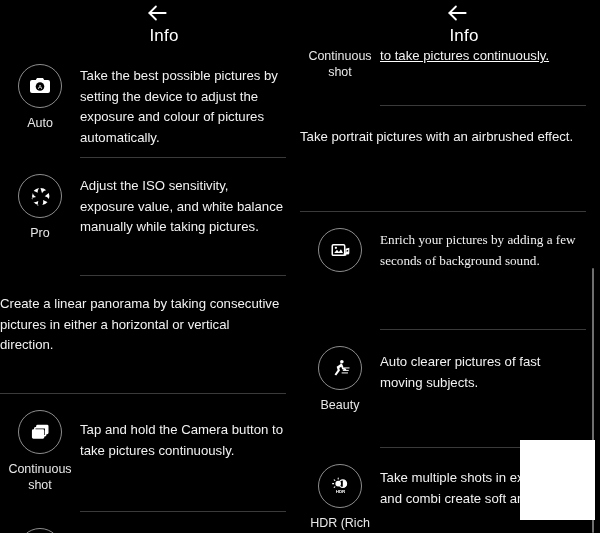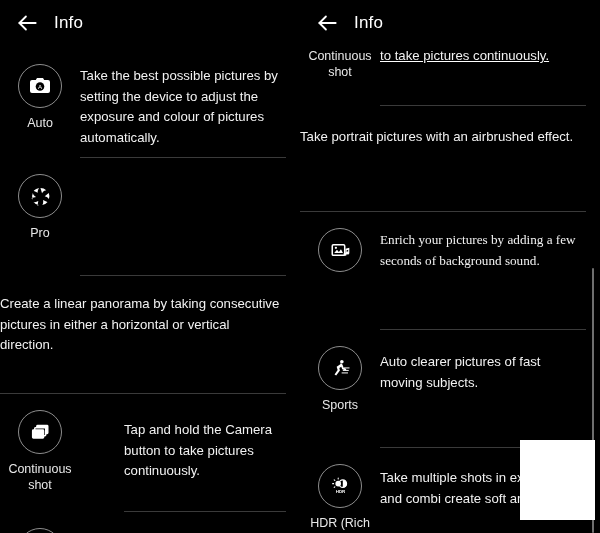--- a/index.html
+++ b/index.html
@@ -28,20 +28,21 @@
 
   
   .appbar {
     height: 46px;
     display: flex;
     align-items: center;
     padding-left: 14px;
     background: #000000;
     position: relative;
     z-index: 5;
+    flex-direction: column;
   }
 
   .back-icon {
     width: 26px;
     height: 26px;
     flex: 0 0 26px;
     display: block;
   }
 
   .appbar-title {
@@ -181,20 +182,21 @@
               <path d="M10.2 20.9a8.8 8.8 0 0 1-5.6-3.2c1.5.5 3.5.1 5.1-1l-.8 4.8c0 .1 0 .3-.1.4z"></path>
               <path d="M3.3 15.3a8.8 8.8 0 0 1 .2-6.9c.3 1.6 1.6 3.2 3.4 4.2l-4.7.9c-.1 0-.2 0-.3-.1z" transform="translate(0.5,0)"></path>
               <path d="M4.9 6.1A8.8 8.8 0 0 1 10.6 3c-1.1 1.2-1.7 3.1-1.5 5.1L5.2 6.3c-.1-.1-.2-.1-.3-.2z"></path>
             </g>
             <circle cx="12" cy="12" r="3.2" fill="#000000"></circle>
           </svg>
         </div>
         <div class="mode-label">Pro</div>
       </div>
       <div class="desc-wrap" style="min-height:104px;">
+        <div class="desc">Adjust the ISO sensitivity, exposure value, and white balance manually while taking pictures.</div>
         <div class="divider"></div>
       </div>
     </div>
 
     <div class="row">
       <div class="desc-wrap" style="min-height:104px;">
         <div class="desc">Create a linear panorama by taking consecutive pictures in either a horizontal or vertical direction.</div>
         <div class="divider"></div>
       </div>
     </div>
@@ -205,21 +207,21 @@
           <svg viewBox="0 0 24 24" width="23" height="23">
             <g fill="none" stroke="#ffffff" stroke-width="1.5">
               <rect x="8.2" y="4.6" width="11.4" height="8.4" rx="0.8" fill="#ffffff"></rect>
               <rect x="6" y="7" width="11.4" height="8.4" rx="0.8" fill="#000000"></rect>
               <rect x="3.8" y="9.4" width="11.4" height="8.4" rx="0.8" fill="#ffffff"></rect>
             </g>
           </svg>
         </div>
         <div class="mode-label">Continuous shot</div>
       </div>
-      <div class="desc-wrap" style="min-height:104px;margin-left:44px;">
+      <div class="desc-wrap" style="min-height:104px;">
         <div class="desc" style="padding-top:12px;">Tap and hold the Camera button to take pictures continuously.</div>
         <div class="divider"></div>
       </div>
     </div>
 
     <div class="row">
       <div class="mode">
         <div class="mode-circle">
           
         </div>
@@ -287,21 +289,21 @@
           <svg viewBox="0 0 24 24" width="23" height="23">
             <circle cx="13.4" cy="5" r="1.9" fill="#ffffff"></circle>
             <path fill="#ffffff" d="M11.8 7.6L8 10.2l1 3.4-3.2 4.6 1.7 1.2 3.9-5.2-.6-2.6 2-1.3 1 2.6 3.6 1.3.7-1.8-2.8-1.1-1.2-3.2a2 2 0 0 0-2.3-1.2z"></path>
             <g stroke="#ffffff" stroke-width="1.1" opacity="0.95">
               <line x1="15.6" y1="11.4" x2="21.4" y2="11.4"></line>
               <line x1="14.4" y1="14" x2="20.6" y2="14"></line>
               <line x1="13.2" y1="16.6" x2="19.8" y2="16.6"></line>
             </g>
           </svg>
         </div>
-        <div class="mode-label">Sports</div>
+        <div class="mode-label">Beauty</div>
       </div>
       <div class="desc-wrap" style="min-height:104px;">
         <div class="desc" style="padding-top:8px;">Auto clearer pictures of fast moving subjects.</div>
         <div class="divider"></div>
       </div>
     </div>
 
     <div class="row">
       <div class="mode">
         <div class="mode-circle">

